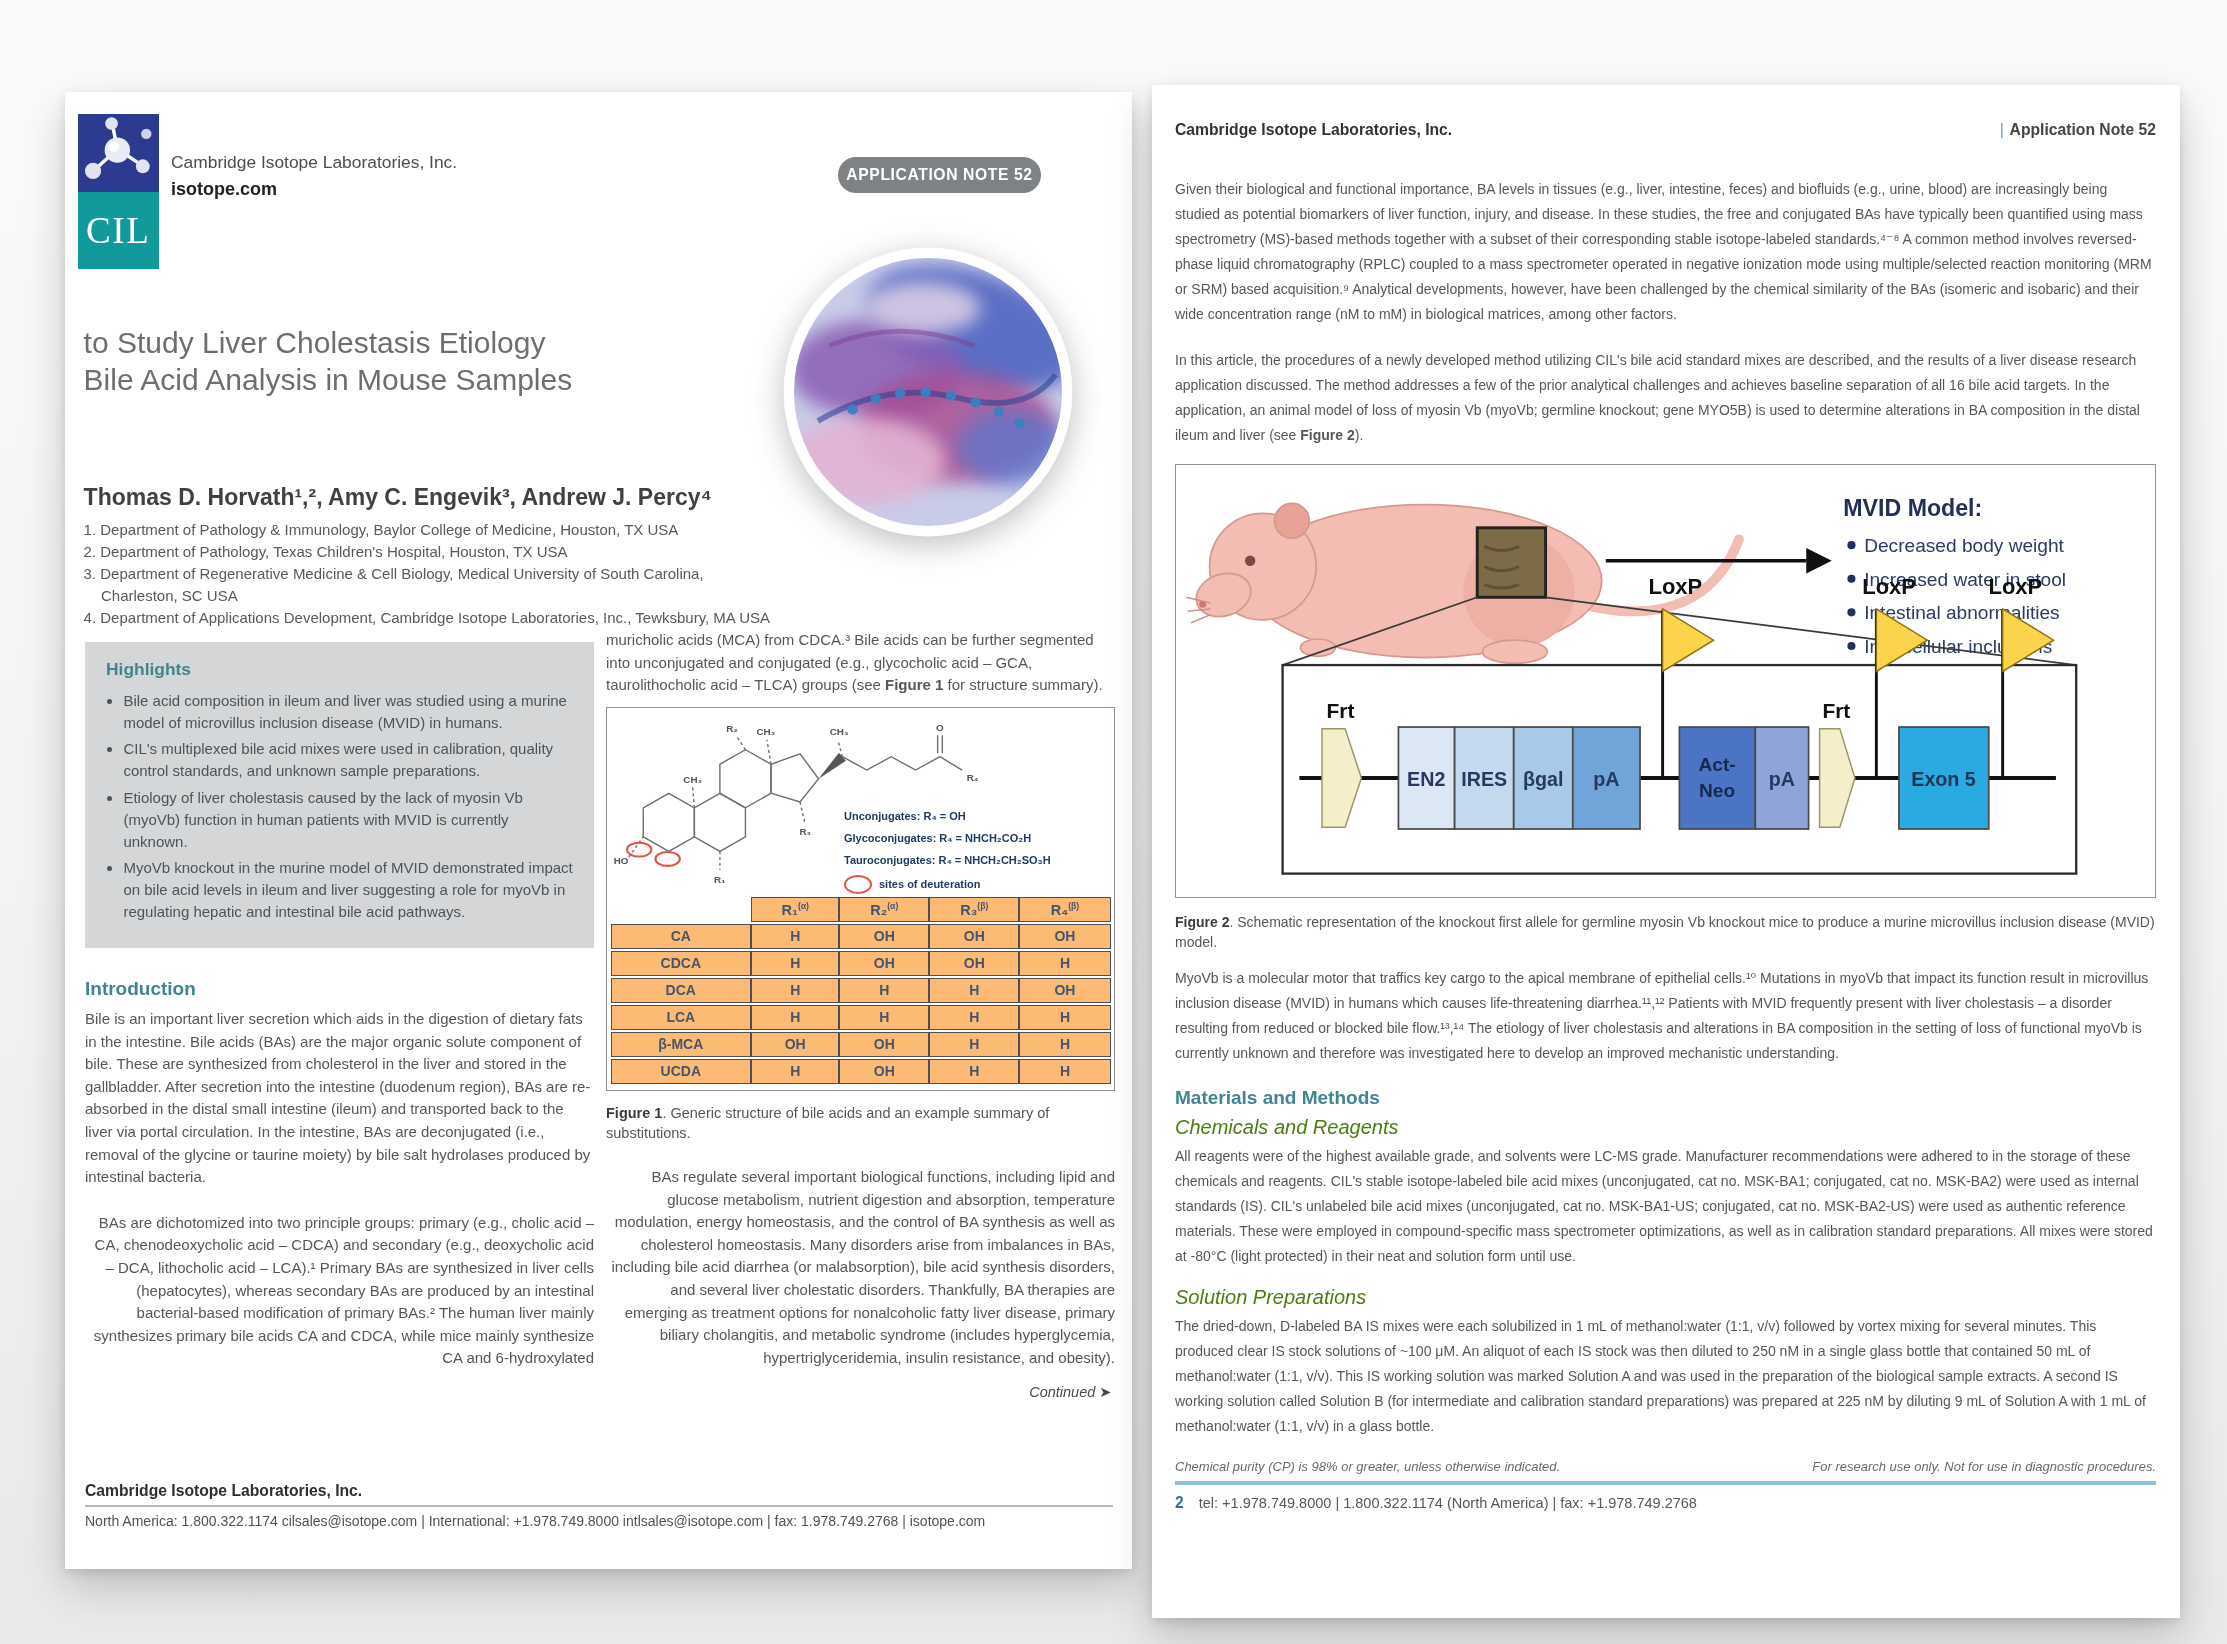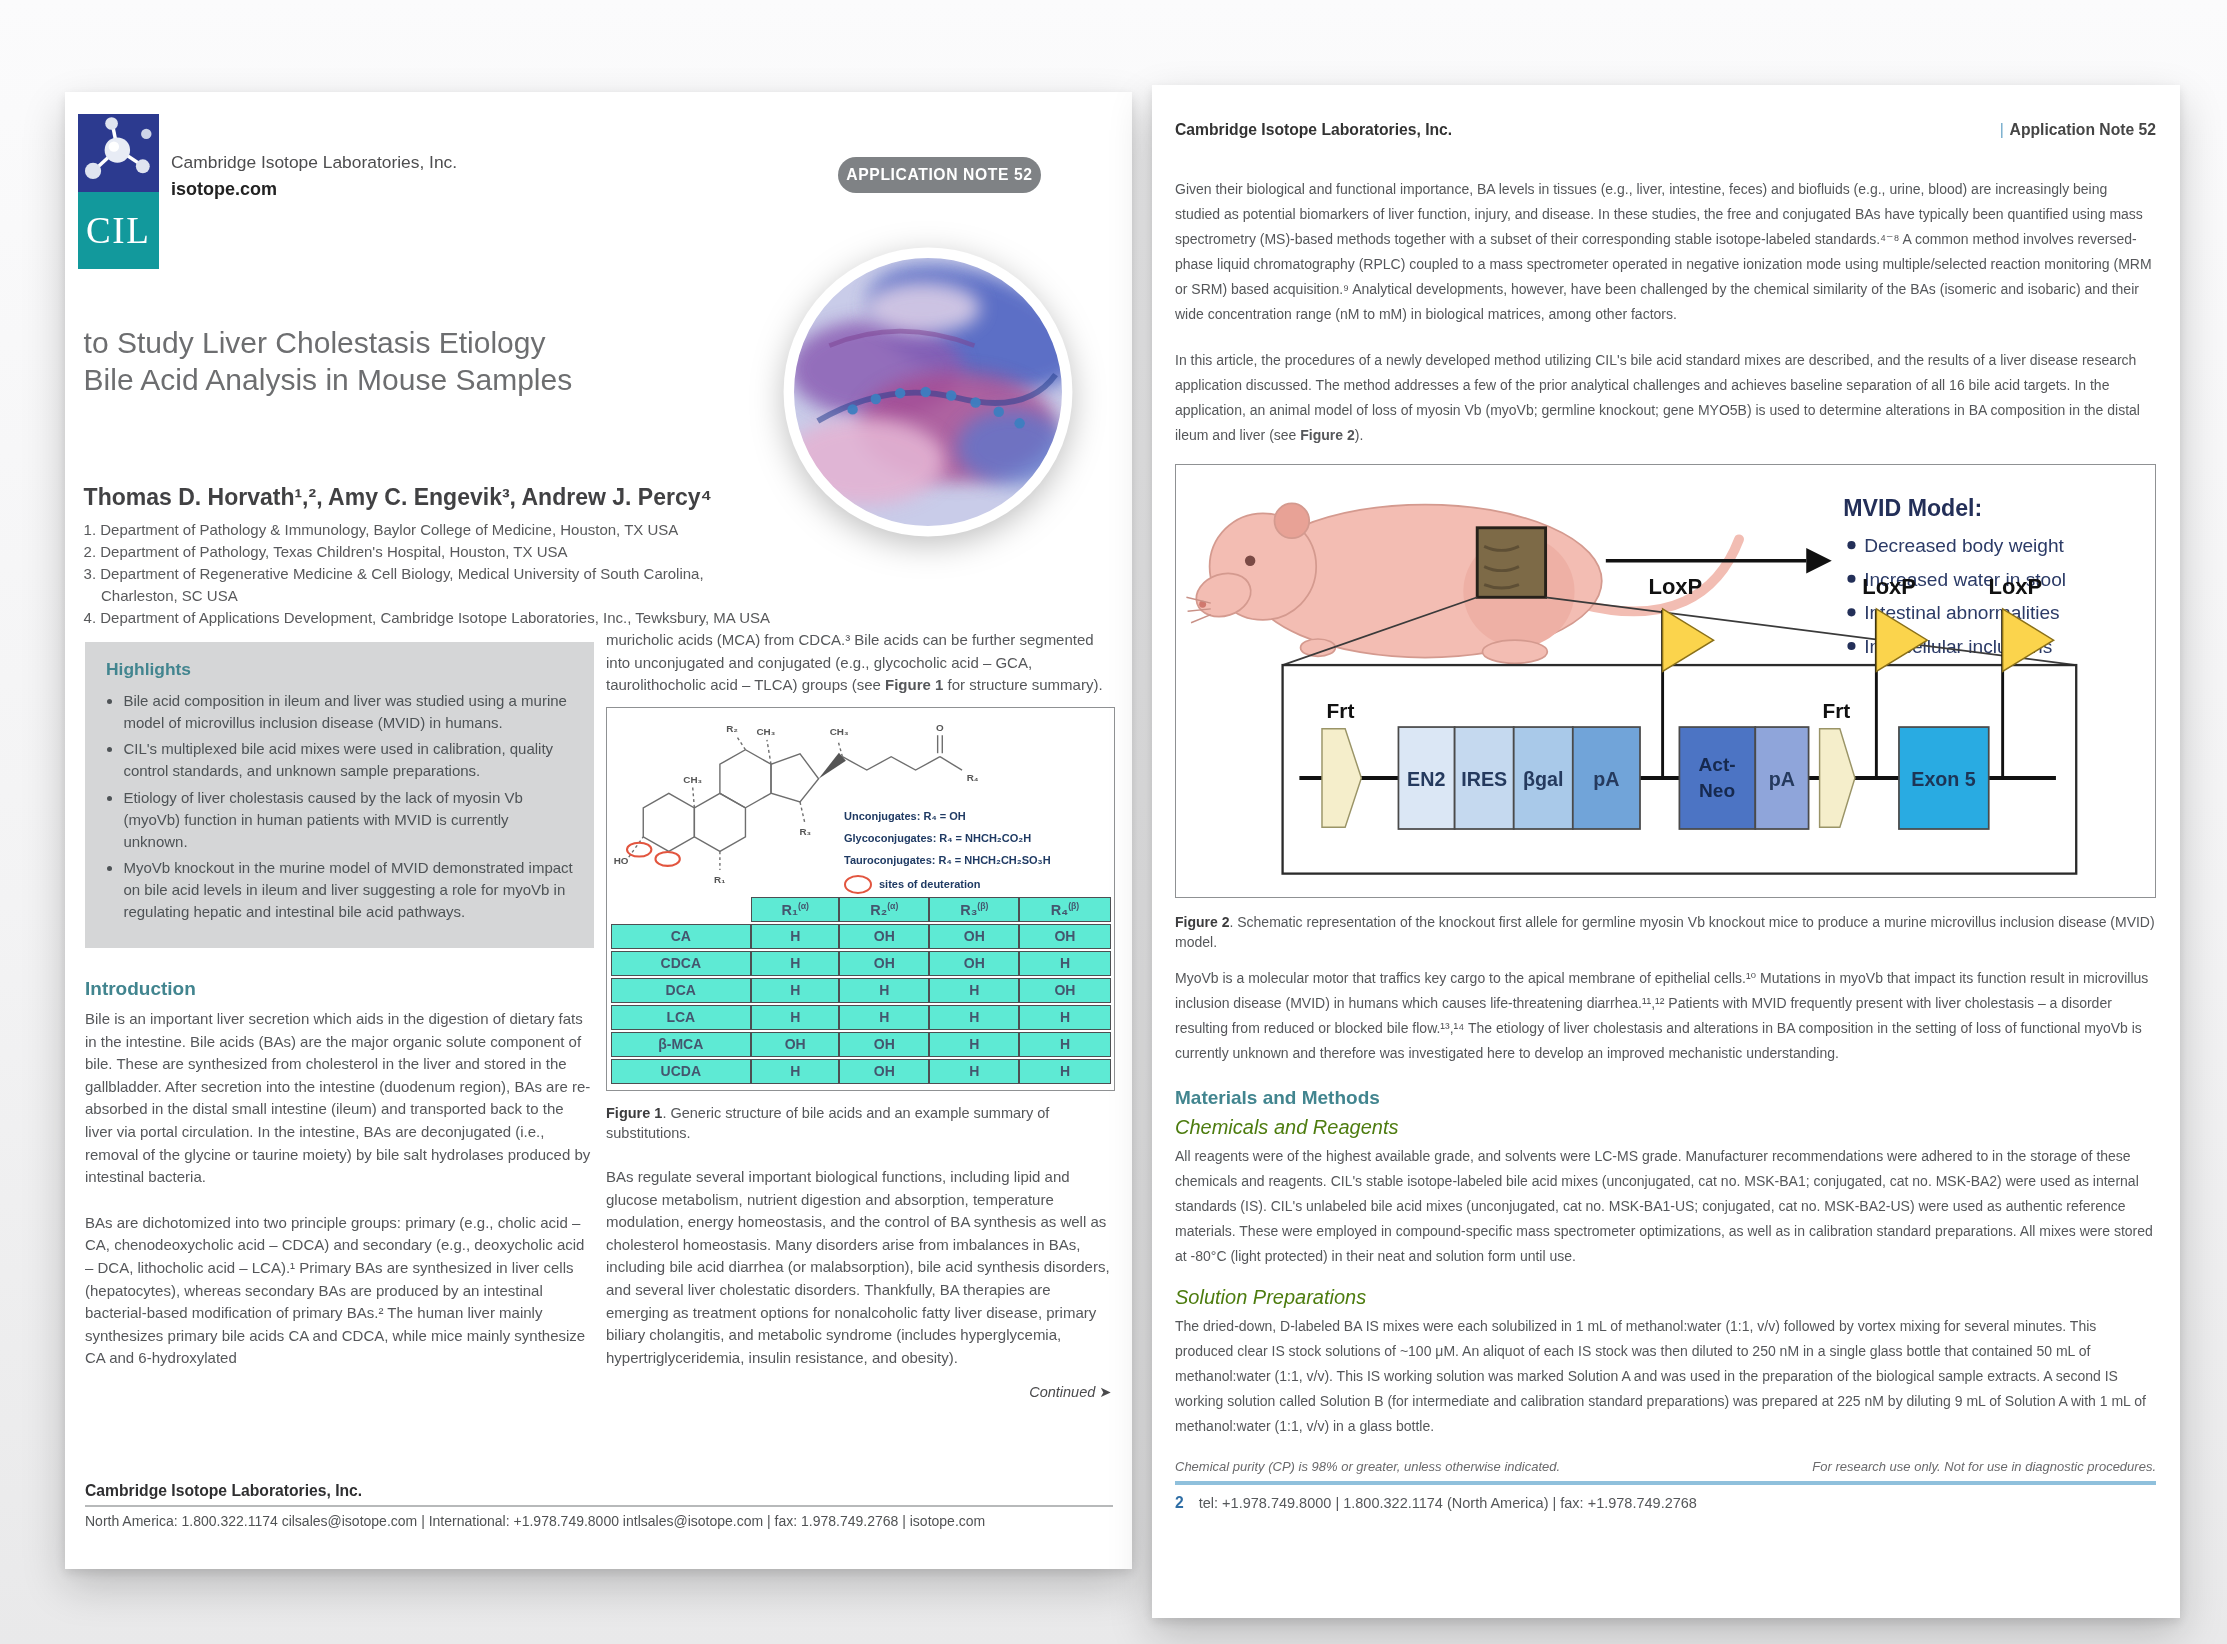--- a/index.html
+++ b/index.html
@@ -33,29 +33,29 @@
   
   .col1{position:absolute;left:20px;top:550px;width:509px;}
   .col2{position:absolute;left:541px;top:537px;width:509px;}
   .para{font-size:15px;line-height:22.6px;color:#55575a;}
   .hl-box{background:#d5d6d7;padding:17.4px 21px 20px 21px;}
   .hl-head{font-size:17.4px;font-weight:bold;color:#42858f;}
   .hl-box ul{margin:9.3px 0 0 17.4px;padding:0;}
   .hl-box li{font-size:15px;line-height:22px;color:#4e5356;margin-bottom:4.6px;}
   .sec-head{font-size:19px;font-weight:bold;color:#42858f;}
   .intro-head{margin-top:30px;}
-  .mt16{margin-top:8px;} .mt40{margin-top:23px;}
+  .mt16{margin-top:8px;} .mt40{margin-top:23px;text-align:right;}
 
   .figbox{margin-top:10.4px;border:1.7px solid #8f9193;position:relative;padding:3.5px 3.5px 4.6px 3.5px;background:#fff;}
   .legend{position:absolute;left:237px;top:97px;width:262px;}
   .legend-line{font-size:11px;font-weight:bold;color:#1f3a63;line-height:22px;}
   .deut-line{display:flex;align-items:center;margin-top:2.3px;}
   .deut-oval{display:inline-block;width:24px;height:15px;border:2.3px solid #e2553f;border-radius:50%;margin-right:7px;flex:0 0 auto;}
   table.batable{width:100%;border-collapse:separate;border-spacing:0 2.3px;margin-top:1.2px;}
-  table.batable th,table.batable td{border:1.5px solid #4d4f52;background:#5eead4;text-align:center;
+  table.batable th,table.batable td{border:1.5px solid #4d4f52;background:#fdba74;text-align:center;
     font-size:14px;font-weight:bold;color:#44566e;height:23px;padding:0;}
   table.batable th{font-size:14.5px;} table.batable th sup{font-size:8.7px;}
   table.batable th.blank{border-color:transparent;background:transparent;}
   .caption{margin-top:11.6px;font-size:14.5px;line-height:20px;color:#55575a;}
   .caption b{color:#3c3c3e;}
   .continued{margin-top:15px;text-align:right;font-size:14.5px;font-style:italic;color:#4a4a4c;padding-right:3.5px;}
 
   .footer1{position:absolute;left:20px;top:1390px;width:1028px;}
   .footer1 .fcompany{font-size:15.7px;font-weight:bold;color:#2f2f31;}
   .footer1 .frule{height:2.9px;background:#b7b9ba;margin-top:4.6px;}

